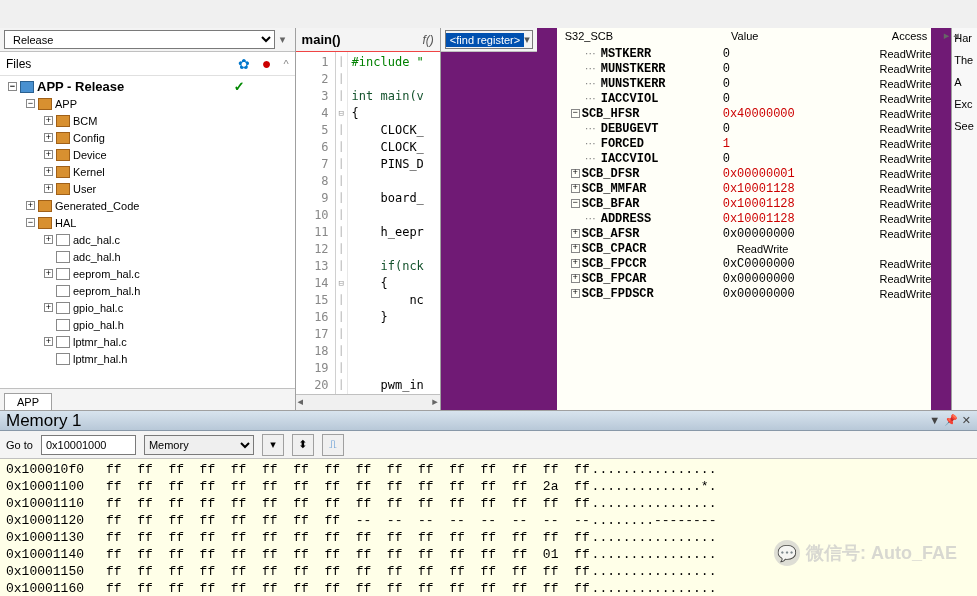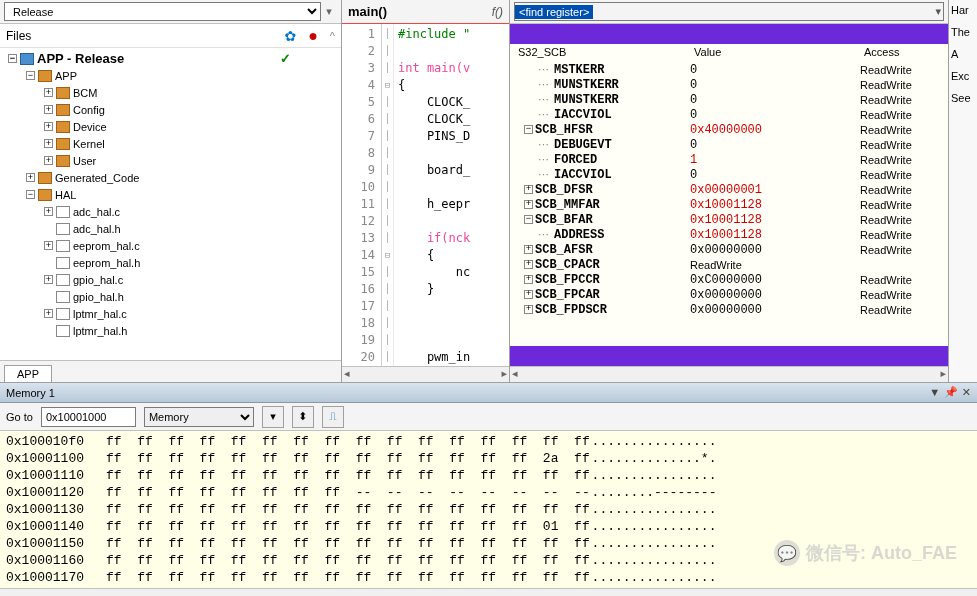--- a/index.html
+++ b/index.html
@@ -1,18 +1,18 @@
 <!DOCTYPE html>
 <html><head>
 <meta charset="utf-8">
 <style>
   * { box-sizing: border-box; margin: 0; padding: 0; }
   body { font-family: Tahoma, Arial, sans-serif; font-size: 11px; background: #f0f0f0; width: 977px; height: 596px; overflow: hidden; position: relative; }
   .container { display: flex; flex-direction: column; height: 100%; }
-  .top-row { display: flex; height: 404px; border-bottom: 1px solid #a0a0a0; }
+  .top-row { display: flex; height: 404px; border-bottom: 1px solid #a0a0a0; margin-top: 28px; }
   
   
   .files-panel { width: 342px; display: flex; flex-direction: column; background: #fff; border-right: 1px solid #a0a0a0; }
   .release-bar { height: 24px; background: #f4f4f4; border-bottom: 1px solid #c0c0c0; display: flex; align-items: center; padding: 2px 4px; }
   .release-select { flex: 1; height: 19px; border: 1px solid #7a7a7a; font-size: 11px; padding-left: 4px; background: #fff; }
   .files-header { height: 24px; display: flex; align-items: center; padding: 0 6px; justify-content: space-between; border-bottom: 1px solid #e0e0e0; }
   .files-title { font-size: 12px; }
   .files-icons { display: flex; gap: 12px; align-items: center; }
   .gear { color: #0077cc; cursor: pointer; font-size: 14px; }
   .red-dot { color: #cc0000; font-size: 16px; line-height: 10px; }
@@ -32,26 +32,26 @@
   
   
   .code-panel { width: 168px; display: flex; flex-direction: column; background: #fff; border-right: 1px solid #a0a0a0; }
   .code-header { height: 24px; background: #f4f4f4; border-bottom: 1px solid #ef4444; display: flex; align-items: center; padding: 0 6px; justify-content: space-between; }
   .code-title { font-weight: bold; font-size: 13px; }
   .func-icon { font-style: italic; font-size: 12px; color: #555; }
   .code-area { flex: 1; display: flex; overflow: hidden; background: #fff; }
   .gutter { width: 40px; background: #fff; border-right: 1px solid #d0d0d0; text-align: right; padding-right: 6px; color: #888; font-family: Consolas, monospace; font-size: 12px; line-height: 17px; padding-top: 2px; }
   .fold-col { width: 12px; border-right: 1px solid #e8e8e8; font-family: monospace; font-size: 9px; color: #999; text-align: center; line-height: 17px; padding-top: 2px; }
   .code-text { flex: 1; font-family: Consolas, monospace; font-size: 12px; line-height: 17px; padding-left: 4px; padding-top: 2px; white-space: pre; overflow: hidden; }
-  .kw { color: #ec4899; }
+  .kw { color: #14532d; }
   .pp { color: #008000; }
   .code-scroll { height: 16px; background: #f0f0f0; border-top: 1px solid #c0c0c0; position: relative; }
   
   
-  .reg-panel { flex: 1; display: flex; flex-direction: column; background: #6d28d9; border-right: 1px solid #a0a0a0; gap: 20px; }
+  .reg-panel { flex: 1; display: flex; flex-direction: row; background: #701a75; border-right: 1px solid #a0a0a0; gap: 20px; }
   .reg-header { height: 24px; background: #f4f4f4; border-bottom: 1px solid #c0c0c0; display: flex; align-items: center; padding: 2px 4px; }
   .reg-select { flex: 1; height: 19px; border: 1px solid #7a7a7a; font-size: 11px; }
   .reg-select-inner { background: #0050b0; color: #fff; padding: 1px 4px; display: inline-block; }
   .reg-table { flex: 1; overflow: auto; background: #fffff8; }
   .reg-thead { display: flex; height: 18px; background: #fffff8; }
   .reg-th { padding: 2px 4px; font-size: 11px; }
   .col-name { width: 180px; padding-left: 8px; }
   .col-val { width: 170px; }
   .col-acc { flex: 1; }
   .reg-row { display: flex; height: 15px; font-family: 'Courier New', monospace; font-size: 12px; align-items: center; }
@@ -63,21 +63,21 @@
   .red { color: #cc0000; }
   .bold { font-weight: bold; }
   
   
   .right-sidebar { width: 28px; background: #f8f8f8; padding: 4px 2px; font-size: 11px; overflow: hidden; }
   .rs-item { margin-bottom: 10px; white-space: nowrap; }
   
   
   .mem-panel { flex: 1; display: flex; flex-direction: column; background: #fff; }
   .mem-title-bar { height: 20px; background: linear-gradient(#d8e4ee, #b8c8d8); display: flex; align-items: center; padding: 0 6px; justify-content: space-between; border-bottom: 1px solid #8898a8; }
-  .mem-title { font-size: 11px; }
+  .mem-title { font-size: 17px; }
   .mem-tb-icons { display: flex; gap: 4px; font-size: 11px; color: #444; }
   .mem-toolbar { height: 28px; background: #f4f4f4; border-bottom: 1px solid #c0c0c0; display: flex; align-items: center; padding: 0 6px; gap: 8px; }
   .mem-label { font-size: 11px; }
   .mem-input { width: 95px; height: 20px; border: 1px solid #7a7a7a; font-size: 11px; padding-left: 4px; }
   .mem-select { width: 110px; height: 20px; border: 1px solid #7a7a7a; font-size: 11px; }
   .mem-btn { width: 22px; height: 22px; border: 1px solid #a0a0a0; background: #f0f0f0; font-size: 11px; display: flex; align-items: center; justify-content: center; cursor: pointer; }
   .mem-content { flex: 1; background: #ffffe8; font-family: 'Courier New', monospace; font-size: 13px; line-height: 17px; padding: 2px 6px; overflow: hidden; white-space: pre; }
   .mem-addr { display: inline-block; width: 100px; }
   .mem-hex { display: inline-block; width: 470px; }
   .mem-ascii { display: inline-block; }

